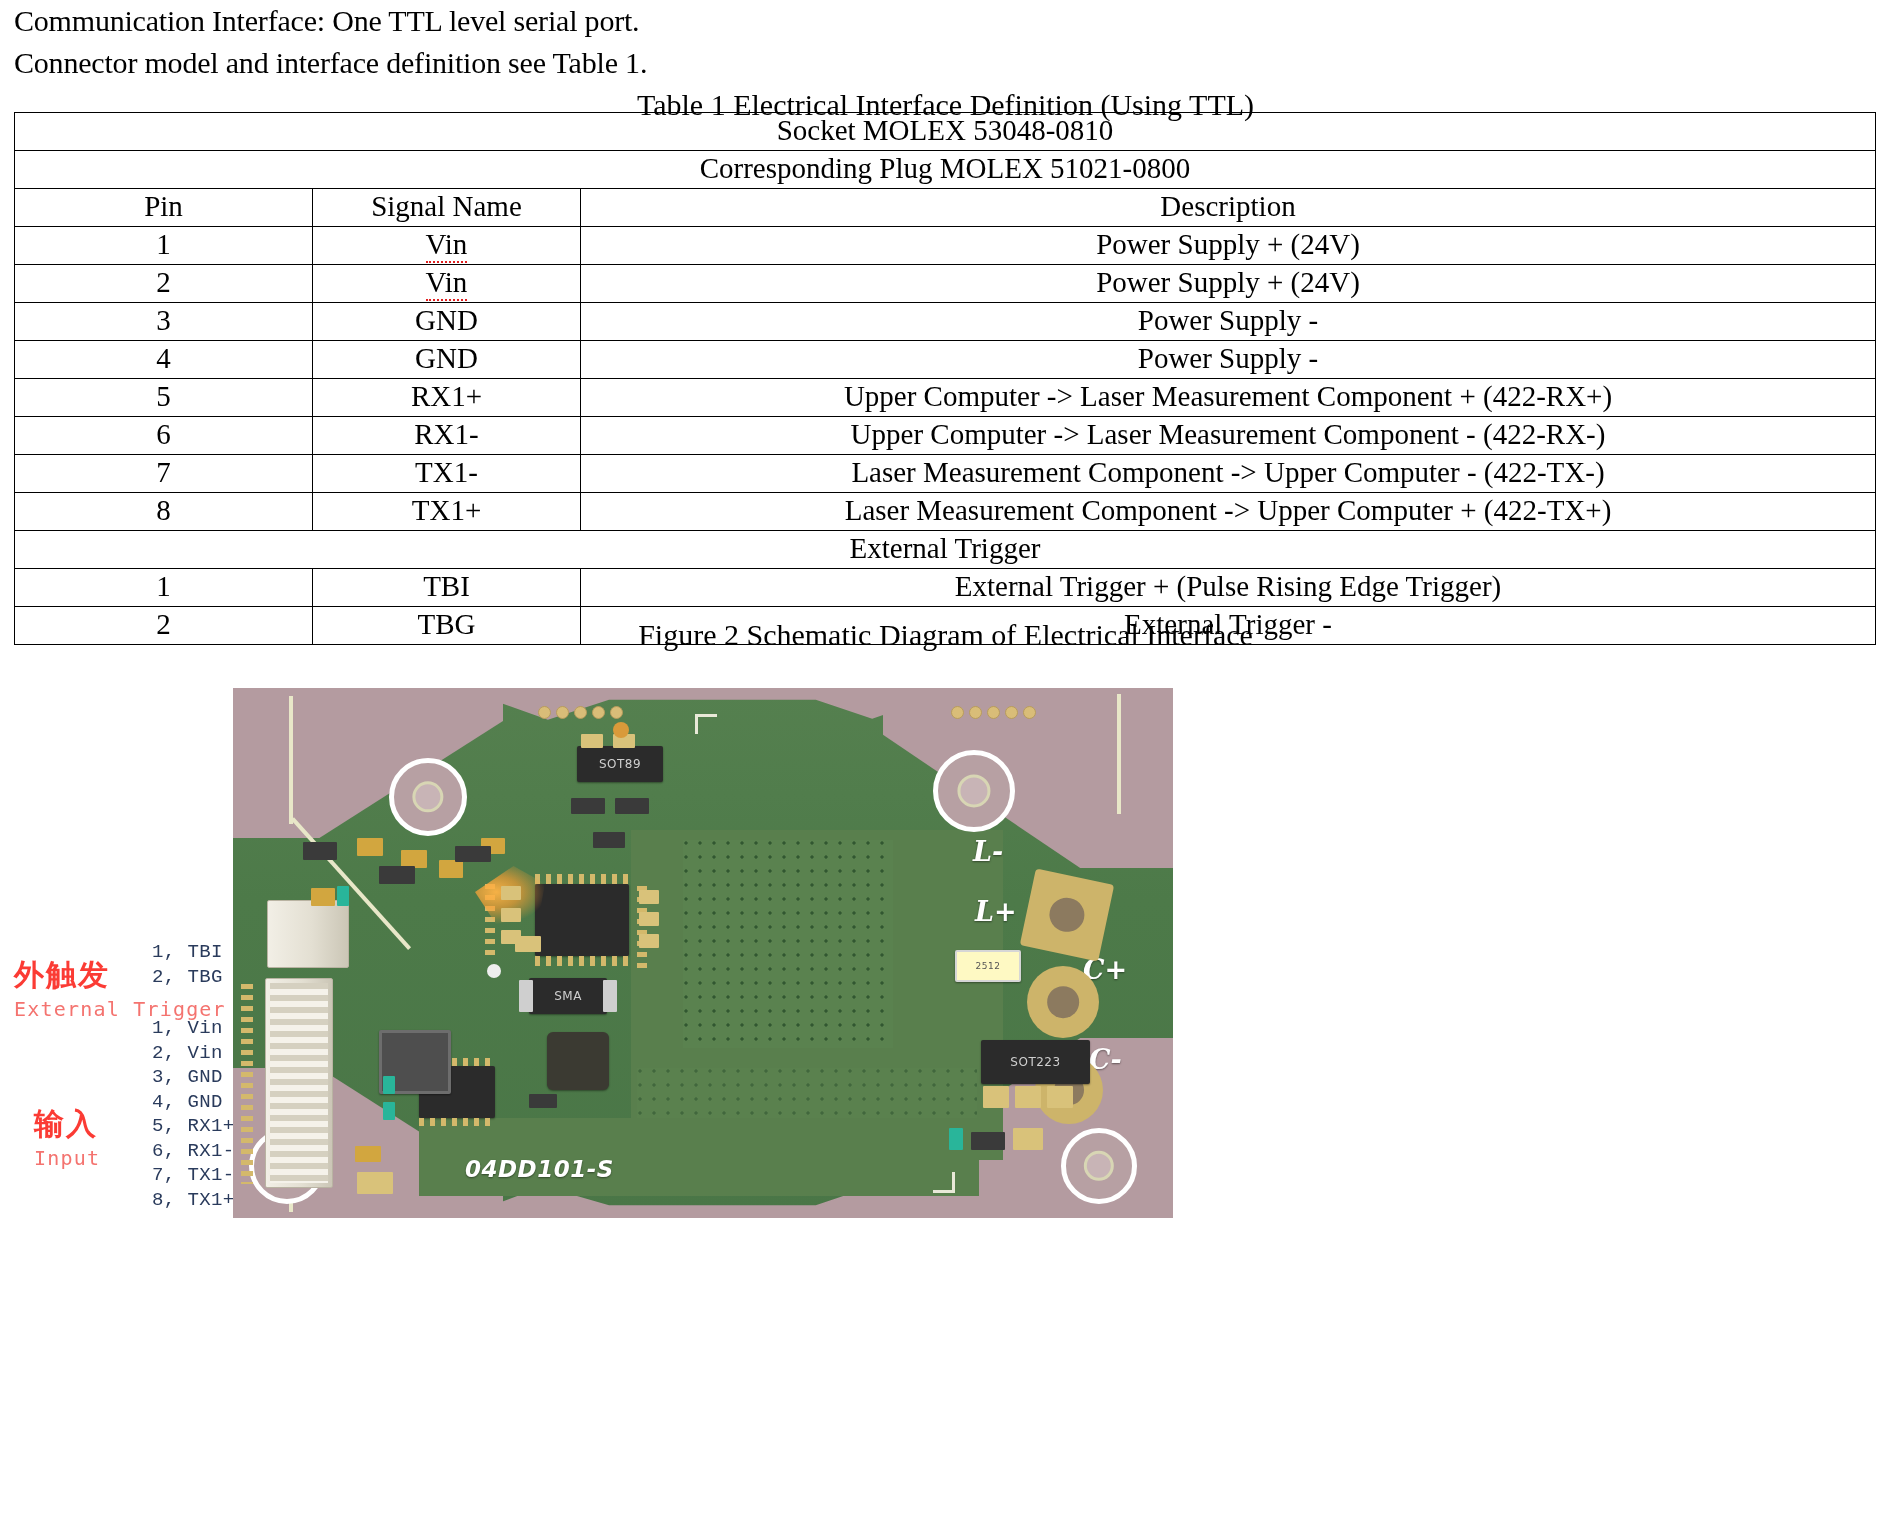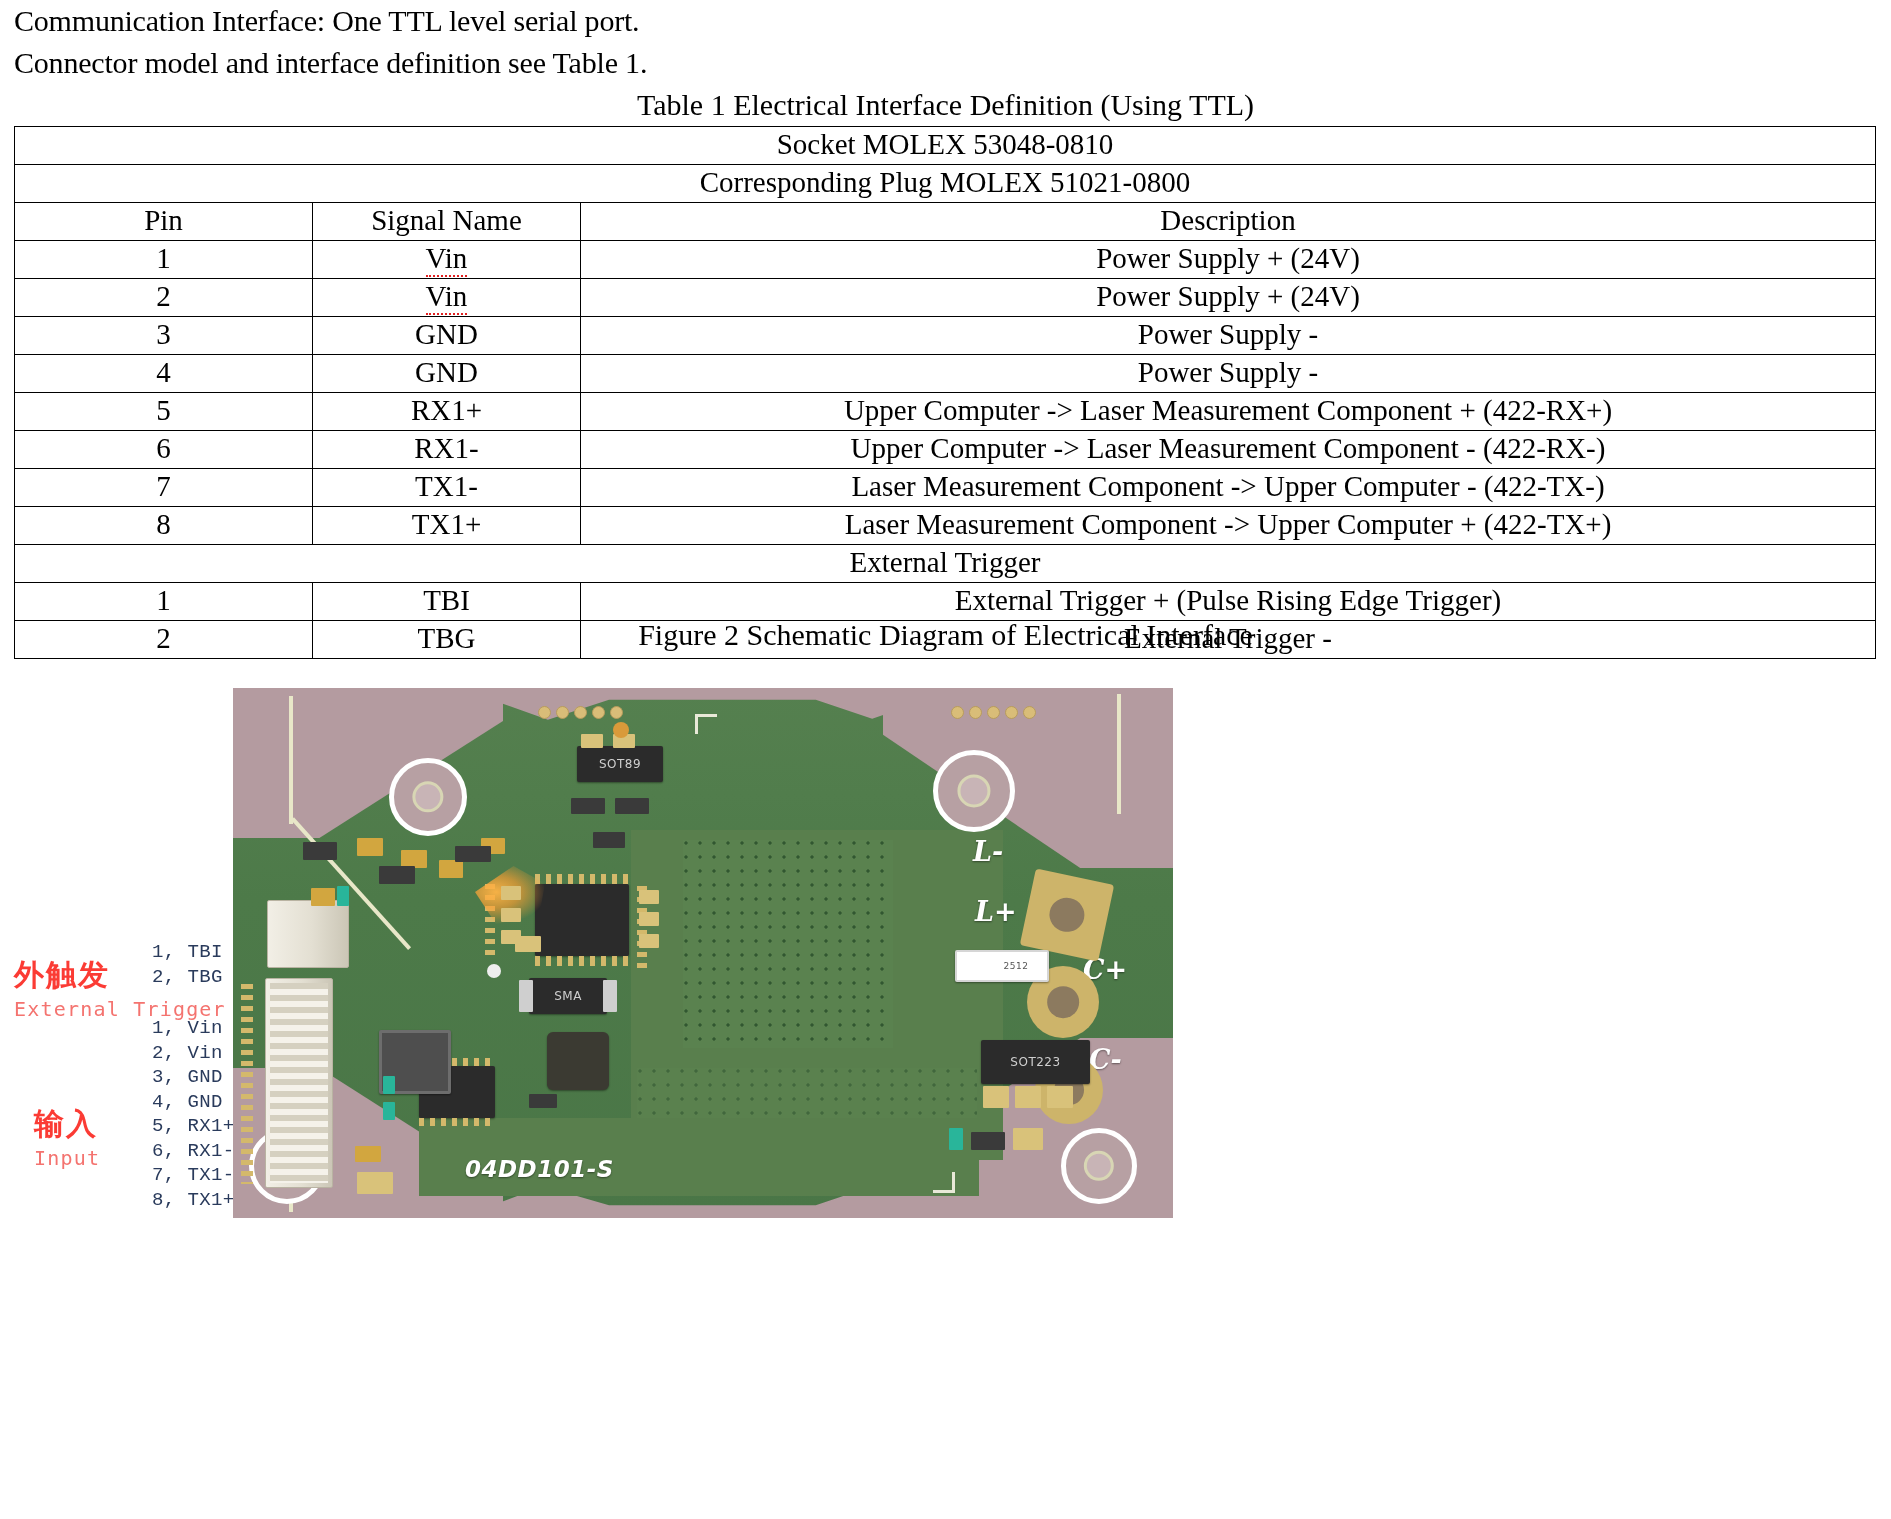--- a/index.html
+++ b/index.html
@@ -36,21 +36,21 @@
     width: 1891px;
     text-align: center;
     font-size: 30px;
     white-space: nowrap;
   }
 
   
   #pin-table {
     position: absolute;
     left: 14px;
-    top: 126px;
+    top: 112px;
     width: 1862px;
     border-collapse: collapse;
     table-layout: fixed;
     font-size: 29px;
   }
   #pin-table td {
     border: 1.6px solid #000;
     text-align: center;
     padding: 1px 2px 3px 2px;
     height: 33px;
@@ -451,21 +451,21 @@
   <div class="bigpad" style="left:794px;top:188px;width:80px;height:78px;transform:rotate(12deg);">
     <div class="hole"></div>
   </div>
   <div class="bigpad" style="left:794px;top:278px;width:72px;height:72px;border-radius:50%;">
     <div class="hole"></div>
   </div>
   <div class="bigpad" style="left:802px;top:368px;width:68px;height:68px;border-radius:50%;">
     <div class="hole"></div>
   </div>
 
-  <div class="chip" style="left:722px;top:262px;width:62px;height:28px;background:#ffffff;color:#555;border:2px solid #d6d6d6;padding-left:28px;">2512</div>
+  <div class="chip" style="left:722px;top:262px;width:62px;height:28px;background:#fef9c3;color:#555;border:2px solid #d6d6d6;">2512</div>
 
   <div class="chip big" style="left:748px;top:352px;width:109px;height:44px;">SOT223</div>
   <div class="pad" style="left:750px;top:398px;width:26px;height:22px;"></div>
   <div class="pad" style="left:782px;top:398px;width:26px;height:22px;"></div>
   <div class="pad" style="left:814px;top:398px;width:26px;height:22px;"></div>
 
   <div class="chip big" style="left:344px;top:58px;width:86px;height:36px;">SOT89</div>
   <div class="pad" style="left:348px;top:46px;width:22px;height:14px;"></div>
   <div class="pad" style="left:380px;top:46px;width:22px;height:14px;"></div>
   <div class="pad orange round" style="left:380px;top:34px;width:16px;height:16px;"></div>

